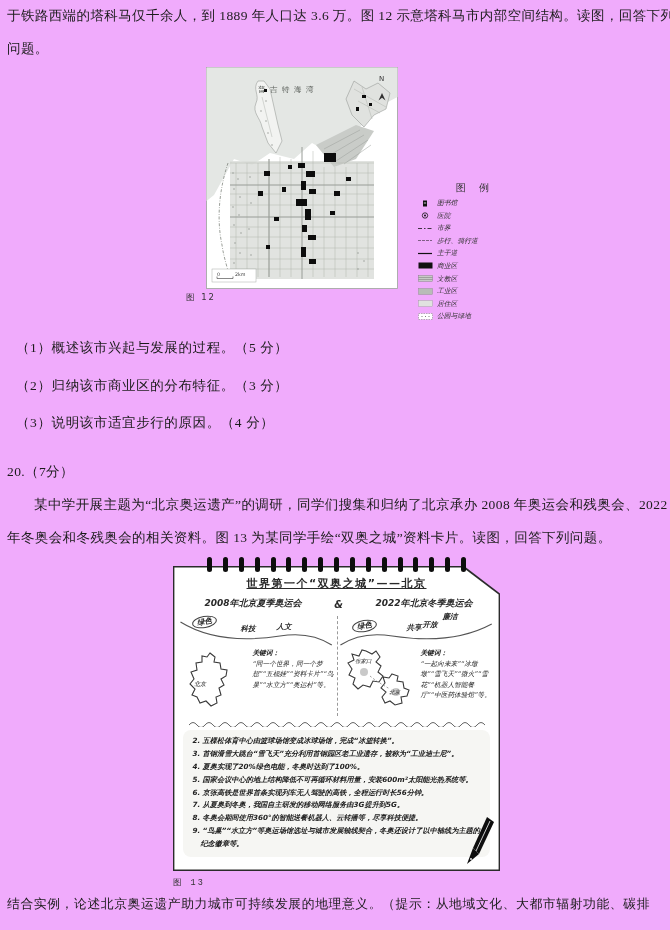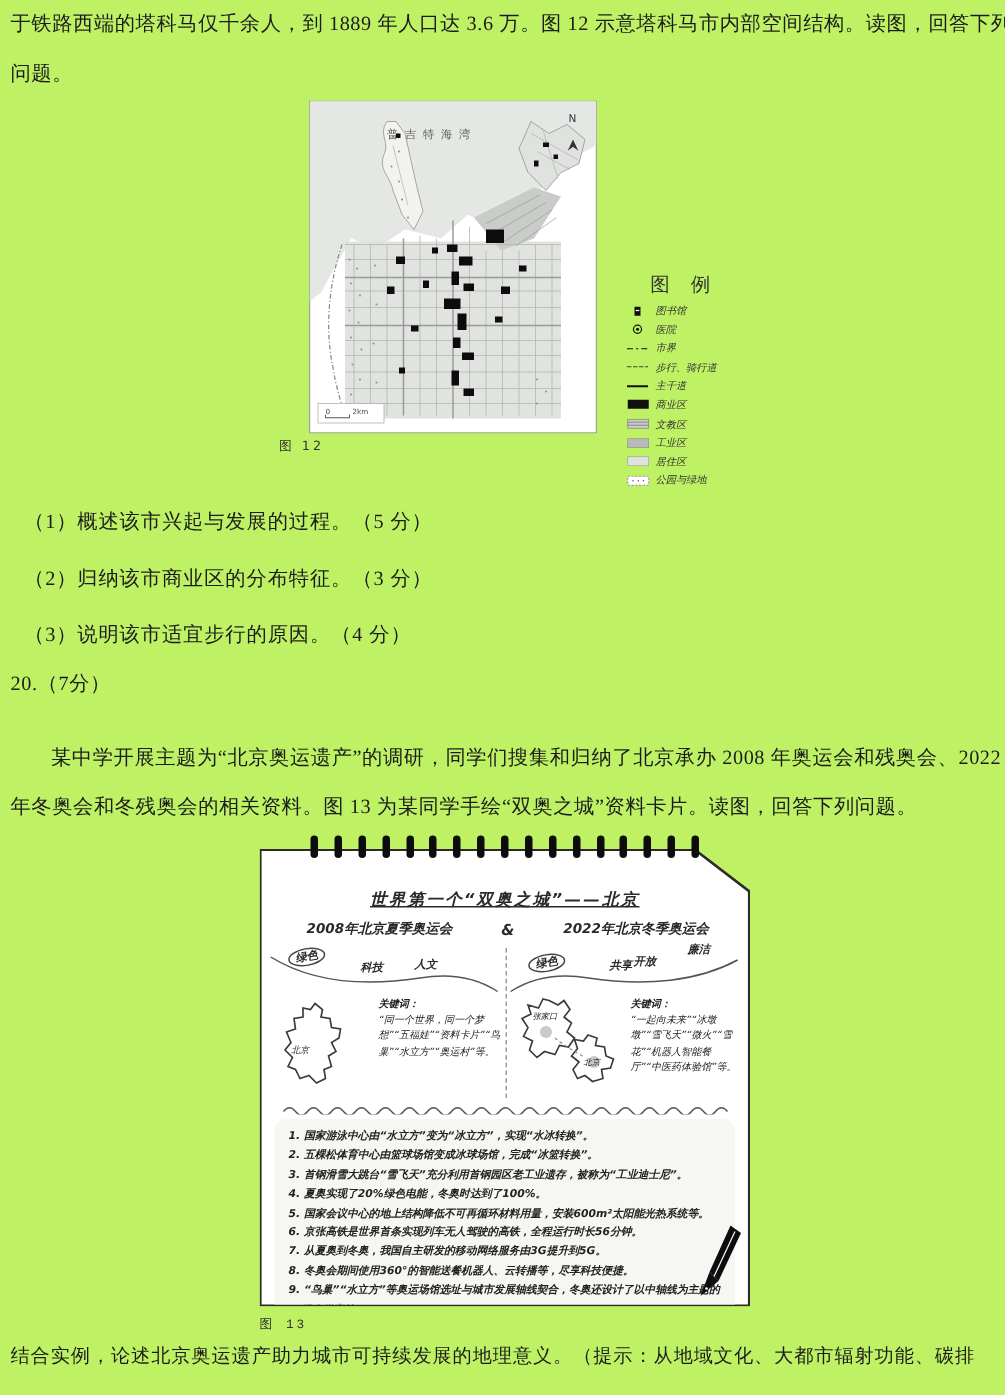--- a/index.html
+++ b/index.html
@@ -1,41 +1,41 @@
 <!DOCTYPE html>
 <html><head>
 <meta charset="utf-8">
 <style>
   html,body{margin:0;padding:0;background:#ffffff;}
-  #page{position:relative;width:670px;height:930px;background:#bef264;overflow:hidden;
+  #page{position:relative;width:670px;height:930px;background:#f0abfc;overflow:hidden;
         font-family:"Liberation Serif", serif;color:#1c1c1c;}
   .bodytext{position:absolute;font-size:13.5px;letter-spacing:.4px;white-space:nowrap;}
   .qline{position:absolute;font-size:13.5px;letter-spacing:.6px;white-space:nowrap;}
 
   
   #fig12{position:absolute;top:63px;left:186px;width:306px;height:242px;}
   #map12{position:absolute;top:4px;left:20px;}
   #legend12{position:absolute;top:118px;left:232px;width:76px;font-family:"DejaVu Sans",sans-serif;}
-  .legend-title{font-size:13px;color:#333;letter-spacing:5px;text-align:center;margin-bottom:3px;}
+  .legend-title{font-size:10px;color:#333;letter-spacing:5px;text-align:right;margin-bottom:3px;}
   .lrow{display:flex;align-items:center;margin-bottom:2.6px;font-style:italic;}
   .lrow svg{flex:0 0 auto;margin-right:4px;}
   .llabel{font-size:6.8px;color:#333;white-space:nowrap;}
   .figcap{position:absolute;left:0;right:0;text-align:left;font-size:8.5px;color:#333;
           font-family:"DejaVu Sans",sans-serif;letter-spacing:2px;}
 
   
   #card13{position:absolute;top:566px;left:173px;width:327px;height:305px;}
   #rings{position:absolute;top:-9px;left:34px;right:34px;display:flex;justify-content:space-between;z-index:5;}
   .ring{width:5px;height:15px;border-radius:2.5px;background:#0d0d0d;}
   .card-outer{position:absolute;inset:0;background:#2b2b2b;
      clip-path:polygon(0 0,89% 0,100% 9%,100% 100%,0 100%);}
   .card-inner{position:absolute;inset:1.4px;background:#ffffff;
      clip-path:polygon(0 0,89% 0,100% 9%,100% 100%,0 100%);
      font-family:"DejaVu Sans",sans-serif;color:#2a2a2a;}
-  .card-title{margin-top:25px;text-align:center;font-size:11px;font-weight:bold;font-style:italic;
+  .card-title{margin-top:9px;text-align:center;font-size:11px;font-weight:bold;
      letter-spacing:1.5px;text-decoration:underline;}
   .events{display:flex;justify-content:space-between;align-items:flex-end;padding:6px 26px 0 30px;
      font-size:9px;font-weight:bold;font-style:italic;}
   .amp{font-size:10px;font-weight:bold;}
   #banner{position:relative;height:34px;margin-top:2px;}
   .tag{position:absolute;font-size:7.5px;font-style:italic;font-weight:bold;white-space:nowrap;}
   .tag.oval{border:1px solid #444;border-radius:50%;padding:0 4px;transform:rotate(-10deg);}
   #midzone{position:relative;height:70px;}
   #vdash{position:absolute;left:50%;top:-30px;height:100px;border-left:1px dashed #9a9a9a;}
   .kw{position:absolute;font-size:6.7px;font-style:italic;line-height:1.55;color:#222;}
@@ -252,21 +252,21 @@
         <span class="llabel">公园与绿地</span>
       </div>
     </div>
     <div class="figcap" style="top:229px;">图 12</div>
   </div>
 
   <div class="qline" style="top:339px;left:16px;text-align:center;">（1）概述该市兴起与发展的过程。（5 分）</div>
   <div class="qline" style="top:377px;left:16px;">（2）归纳该市商业区的分布特征。（3 分）</div>
   <div class="qline" style="top:414px;left:16px;">（3）说明该市适宜步行的原因。（4 分）</div>
 
-  <div class="bodytext" style="top:447px;left:7px;">20.（7分）</div>
+  <div class="bodytext" style="top:463px;left:7px;">20.（7分）</div>
   <div class="bodytext" style="top:496px;left:34px;">某中学开展主题为“北京奥运遗产”的调研，同学们搜集和归纳了北京承办 2008 年奥运会和残奥会、2022</div>
   <div class="bodytext" style="top:529px;left:7px;">年冬奥会和冬残奥会的相关资料。图 13 为某同学手绘“双奥之城”资料卡片。读图，回答下列问题。</div>
 
   <div id="card13">
     <div id="rings">
       <div class="ring"></div>
         <div class="ring"></div>
       <div class="ring"></div>
         <div class="ring"></div>
       <div class="ring"></div>
@@ -296,21 +296,21 @@
         <svg width="100%" height="34" viewBox="0 0 300 34" preserveAspectRatio="none">
           <path d="M6 10 C30 26 62 30 98 24 C120 20 136 26 146 33" fill="none" stroke="#555" stroke-width="1"></path>
           <path d="M154 33 C164 26 180 20 202 24 C238 30 270 26 294 12" fill="none" stroke="#555" stroke-width="1"></path>
         </svg>
         <span class="tag oval" style="left:18px;top:4px;">绿色</span>
         <span class="tag" style="left:66px;top:12px;">科技</span>
         <span class="tag" style="left:102px;top:10px;">人文</span>
         <span class="tag oval" style="left:178px;top:8px;">绿色</span>
         <span class="tag" style="left:232px;top:11px;">共享</span>
         <span class="tag" style="left:248px;top:8px;">开放</span>
-        <span class="tag" style="left:284px;top:0px;">廉洁</span>
+        <span class="tag" style="left:268px;top:0px;">廉洁</span>
       </div>
 
       <div id="midzone">
         <div id="vdash"></div>
 
         <svg style="position:absolute;left:12px;top:4px;" width="58" height="62" viewBox="0 0 58 62">
           <path d="M24 3 L29 7 28 12 34 13 35 19 41 20 40 26 35 29 38 35 33 38 35 45 30 47 31 53 25 56 20 51 14 53 11 47 6 45 9 39 4 34 8 29 5 22 11 20 10 13 16 12 16 6 21 7 Z" fill="#fff" stroke="#3a3a3a" stroke-width="1.1"></path>
           <text x="8" y="36" font-size="6" font-style="italic" fill="#222">北京</text>
         </svg>
 
@@ -333,21 +333,20 @@
           <div class="kwt">关键词：</div>
           <div>“一起向未来”“冰墩墩”“雪飞天”“微火”“雪花”“机器人智能餐厅”“中医药体验馆”等。</div>
         </div>
       </div>
 
       <svg id="wavy" width="300" height="8" viewBox="0 0 300 8">
         <path d="M2 6 Q6 1 10 6 T18 6 T26 6 T34 6 T42 6 T50 6 T58 6 T66 6 T74 6 T82 6 T90 6 T98 6 T106 6 T114 6 T122 6 T130 6 T138 6 T146 6 T154 6 T162 6 T170 6 T178 6 T186 6 T194 6 T202 6 T210 6 T218 6 T226 6 T234 6 T242 6 T250 6 T258 6 T266 6 T274 6 T282 6 T290 6 T298 6" fill="none" stroke="#555" stroke-width="0.9"></path>
       </svg>
 
       <div id="notes">
-        <div class="note">1. 国家游泳中心由“水立方”变为“冰立方”，实现“水冰转换”。</div>
         <div class="note">2. 五棵松体育中心由篮球场馆变成冰球场馆，完成“冰篮转换”。</div>
         <div class="note">3. 首钢滑雪大跳台“雪飞天”充分利用首钢园区老工业遗存，被称为“工业迪士尼”。</div>
         <div class="note">4. 夏奥实现了20%绿色电能，冬奥时达到了100%。</div>
         <div class="note">5. 国家会议中心的地上结构降低不可再循环材料用量，安装600m²太阳能光热系统等。</div>
         <div class="note">6. 京张高铁是世界首条实现列车无人驾驶的高铁，全程运行时长56分钟。</div>
         <div class="note">7. 从夏奥到冬奥，我国自主研发的移动网络服务由3G提升到5G。</div>
         <div class="note">8. 冬奥会期间使用360°的智能送餐机器人、云转播等，尽享科技便捷。</div>
         <div class="note">9. “鸟巢”“水立方”等奥运场馆选址与城市发展轴线契合，冬奥还设计了以中轴线为主题的纪念徽章等。</div>
       </div>
 

